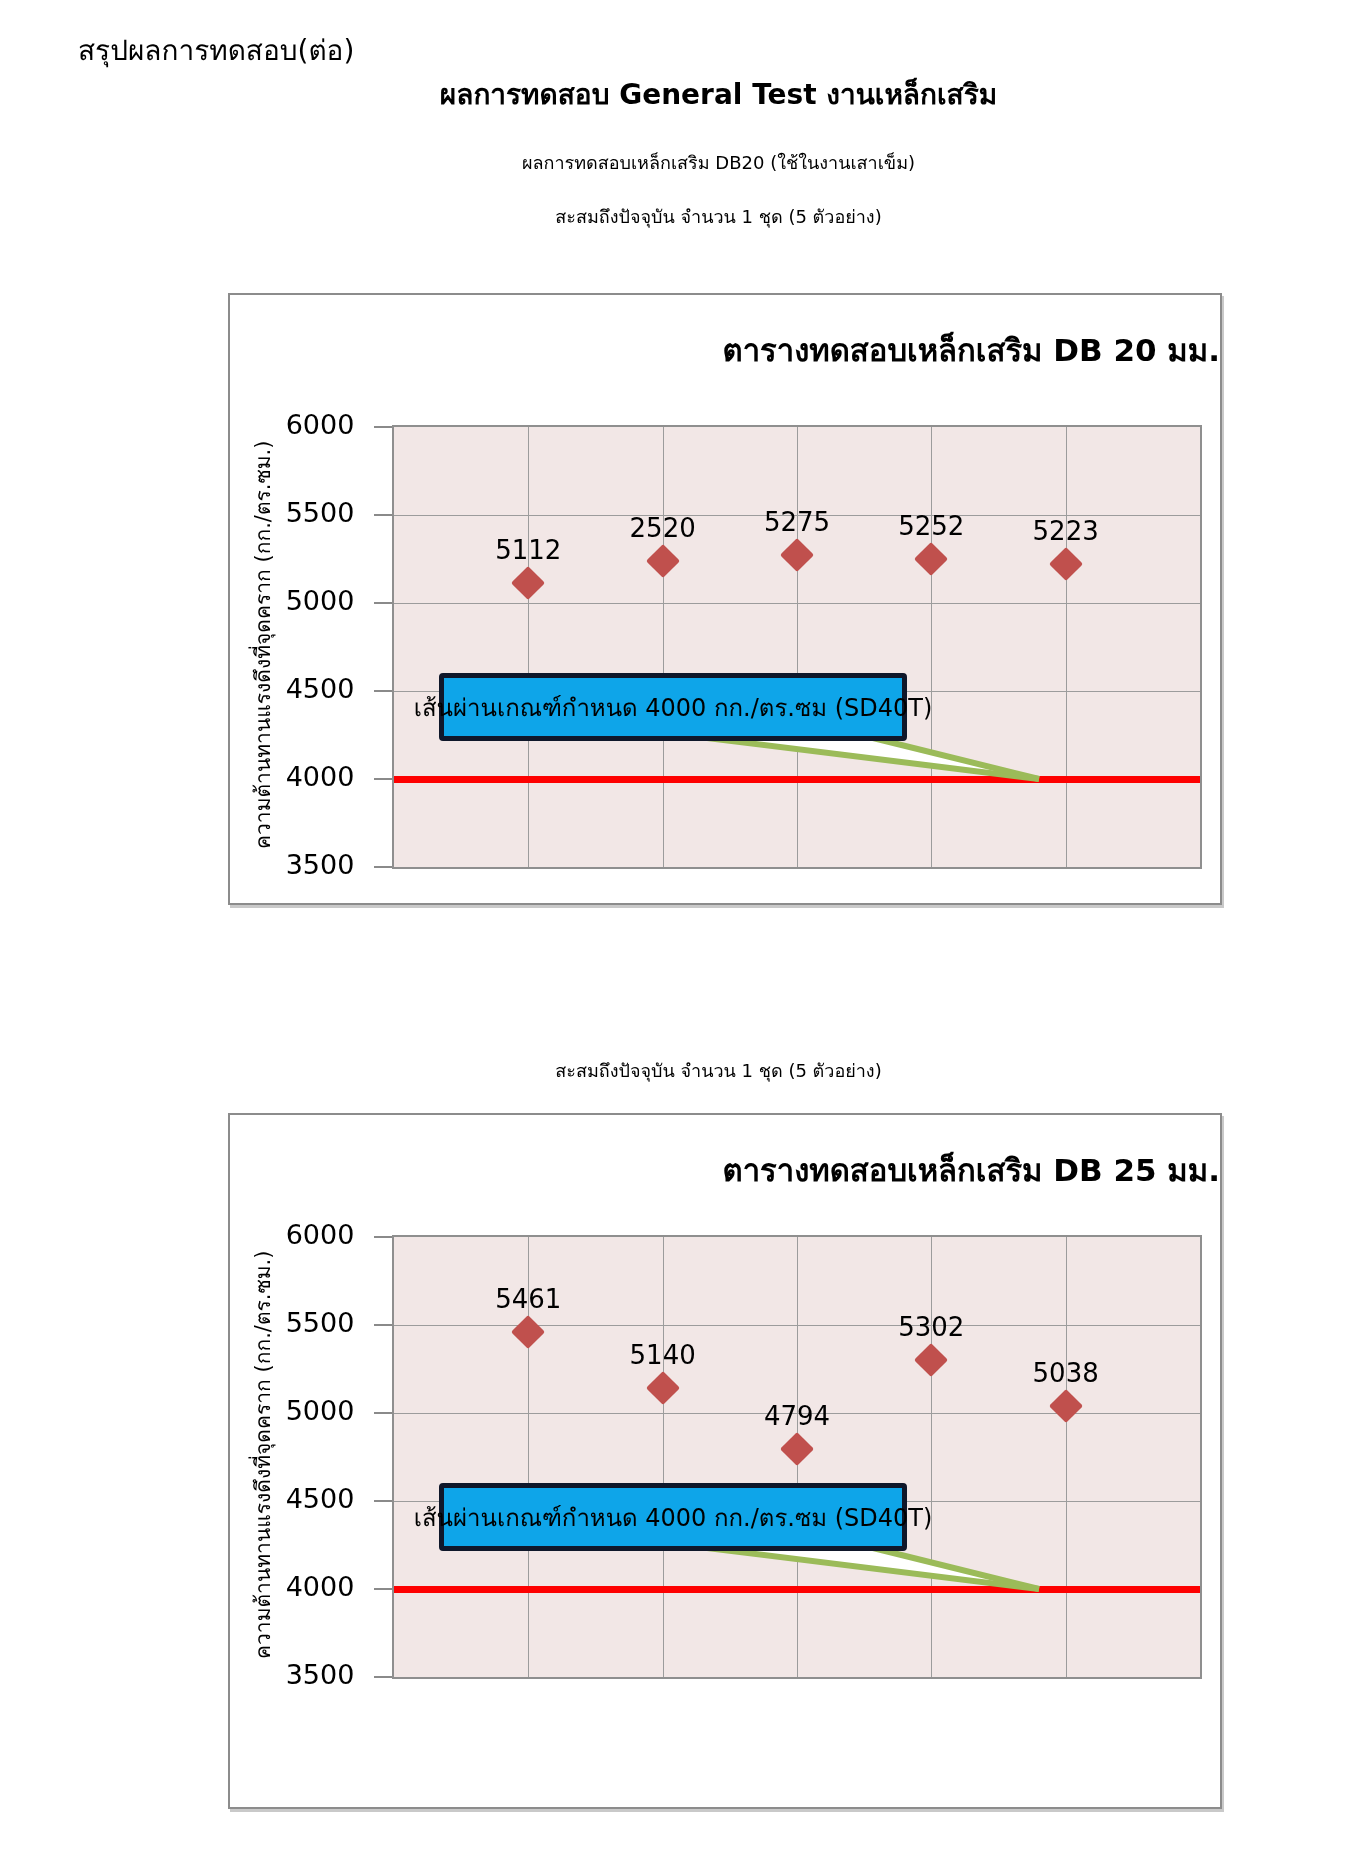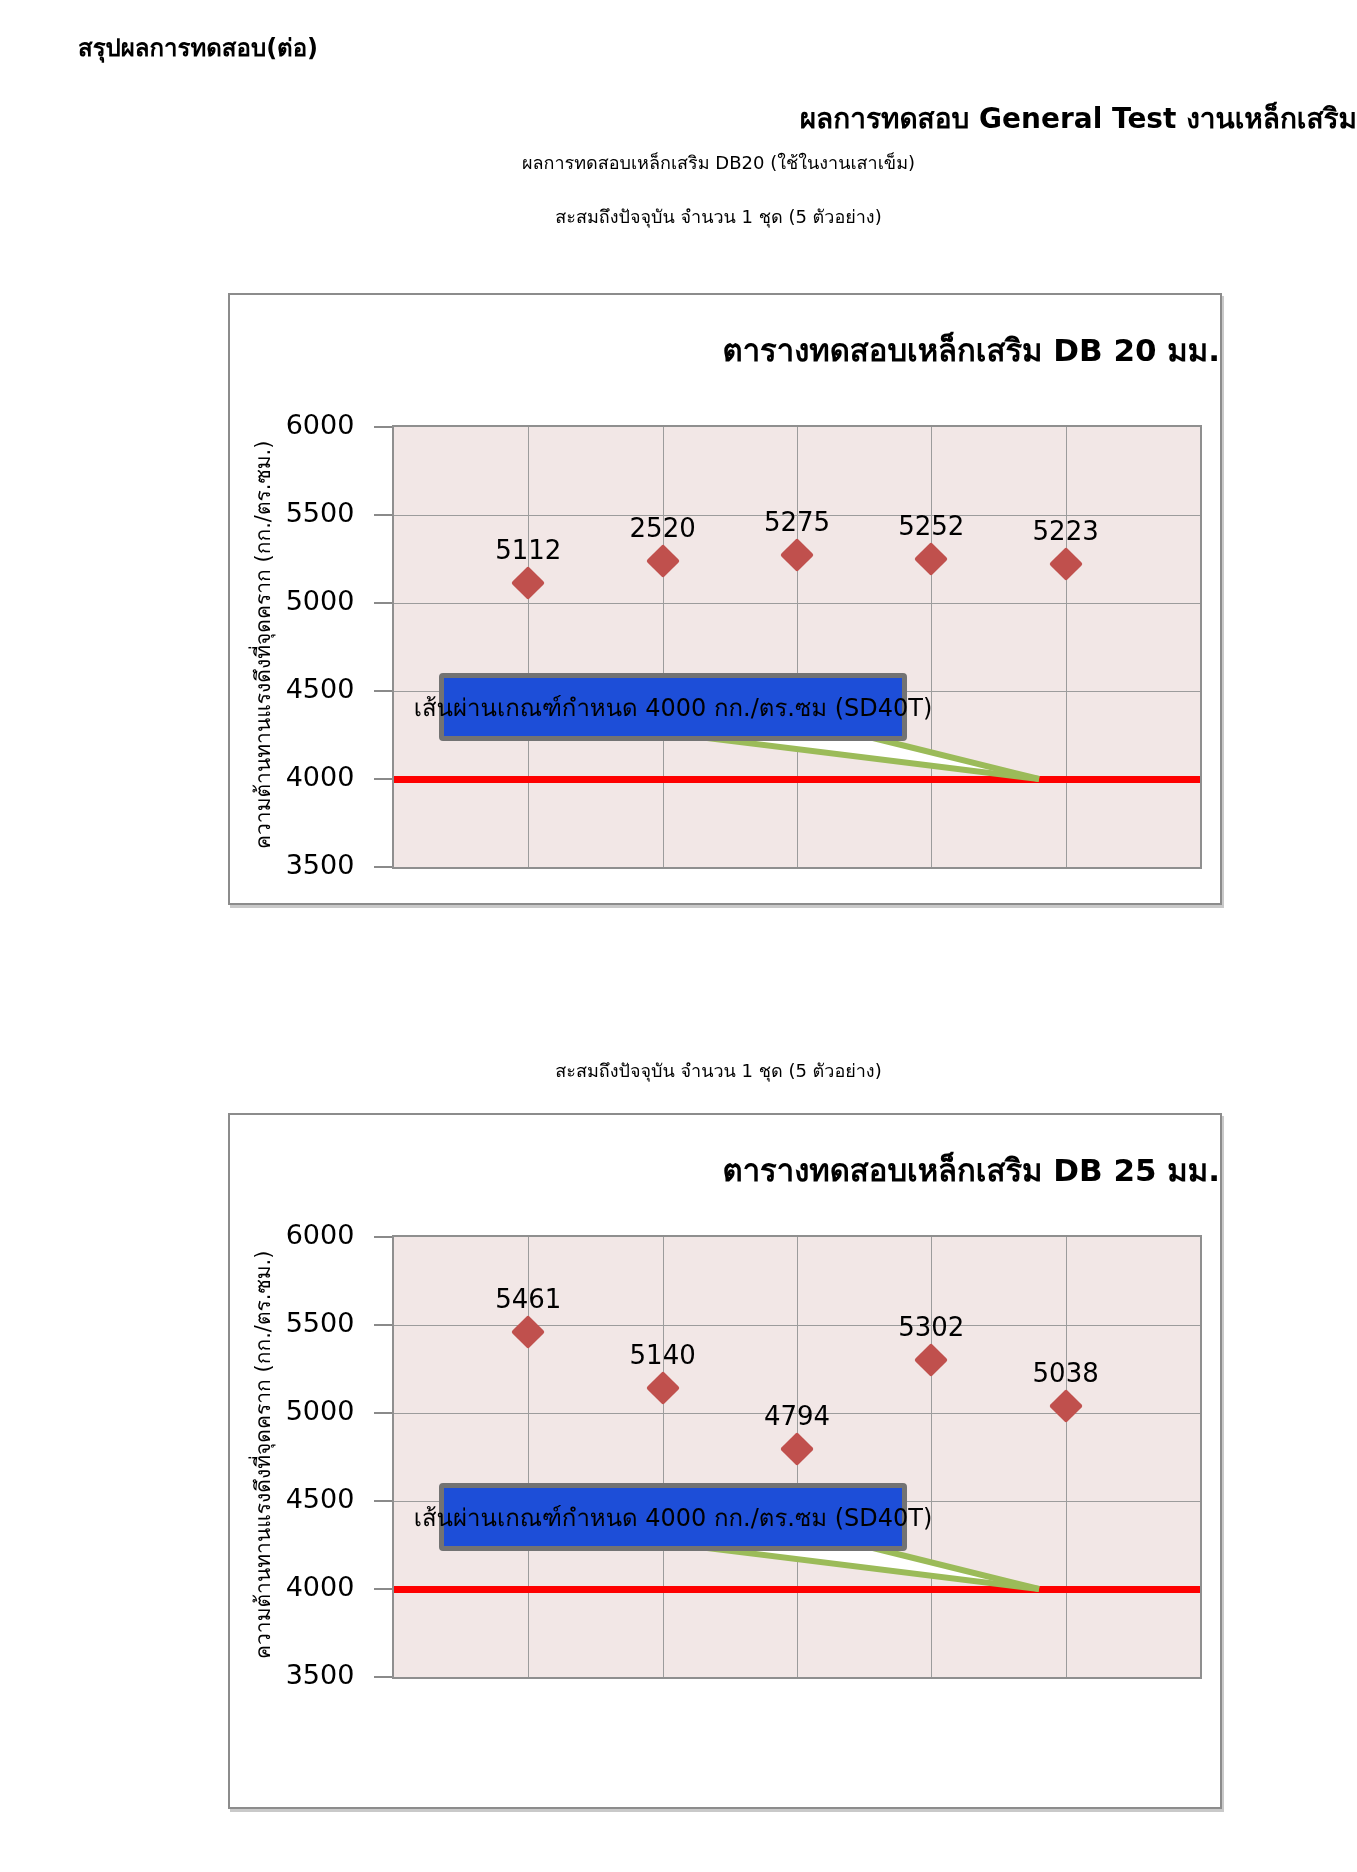--- a/index.html
+++ b/index.html
@@ -1,23 +1,23 @@
 <!DOCTYPE html>
 <html><head>
 <meta charset="utf-8">
 <style>
   html,body { margin:0; padding:0; background:#e9e9e9; }
   .page {
     position:relative; width:1357px; height:1872px; margin:0 auto;
     background:#ffffff; overflow:hidden;
     font-family:"DejaVu Sans","Liberation Sans",sans-serif; color:#000;
   }
-  .doc-header { position:absolute; left:78px; top:28px; font-size:24px; font-weight:bold; white-space:nowrap; }
+  .doc-header { position:absolute; left:78px; top:28px; font-size:28px; font-weight:normal; white-space:nowrap; }
   .center-line { position:absolute; left:80px; width:1277px; text-align:center; white-space:nowrap; }
-  .doc-title  { top:96px;  font-size:28px; font-weight:bold;text-align:right; }
+  .doc-title  { top:72px;  font-size:28px; font-weight:bold; }
   .sub        { font-size:18px; }
   .s1a { top:148px; } .s1b { top:202px; }
   .s2a { top:992px; } .s2b { top:1056px; }
 
   .chart-frame {
     position:absolute; left:228px; width:994px; background:#ffffff;
     border:2px solid #8c8c8c; box-shadow:2px 3px 0 #c9c9c9; box-sizing:border-box;
   }
   .chart-title { position:absolute; left:0; top:30px; width:100%; text-align:right;
     font-size:31px; font-weight:bold; white-space:nowrap; }
@@ -40,21 +40,21 @@
   .marker {
     position:absolute; width:24px; height:24px; border-radius:2px; z-index:6;
     transform:translate(-50%,-50%) rotate(45deg);
   }
   .ptlabel {
     position:absolute; width:140px; margin-left:-70px; text-align:center;
     font-size:26px; z-index:7; white-space:nowrap;
   }
   .callout {
     position:absolute; left:45px; top:246px; width:458px; height:58px;
-    background:#1d4ed8; border:5px solid #737373; border-radius:4px;
+    background:#0ea5e9; border:5px solid #0f172a; border-radius:4px;
     display:flex; align-items:center; justify-content:center;
     font-size:24px; z-index:5; white-space:nowrap;
   }
   .tail { position:absolute; left:245px; top:310px; width:420px; height:55px; z-index:4; overflow:visible; }
 </style>
 </head>
 <body>
 
 <div class="page">
 

